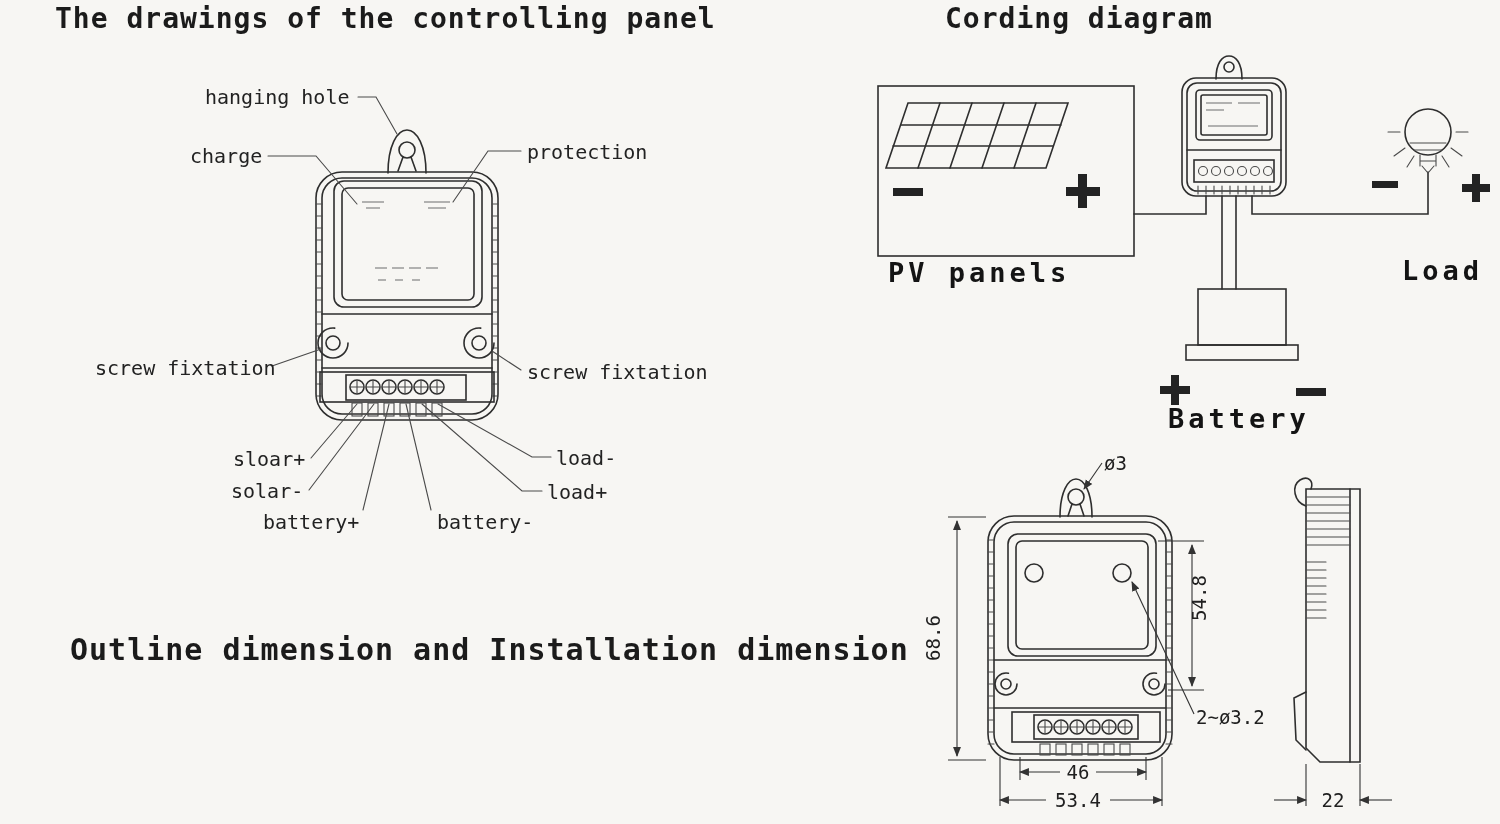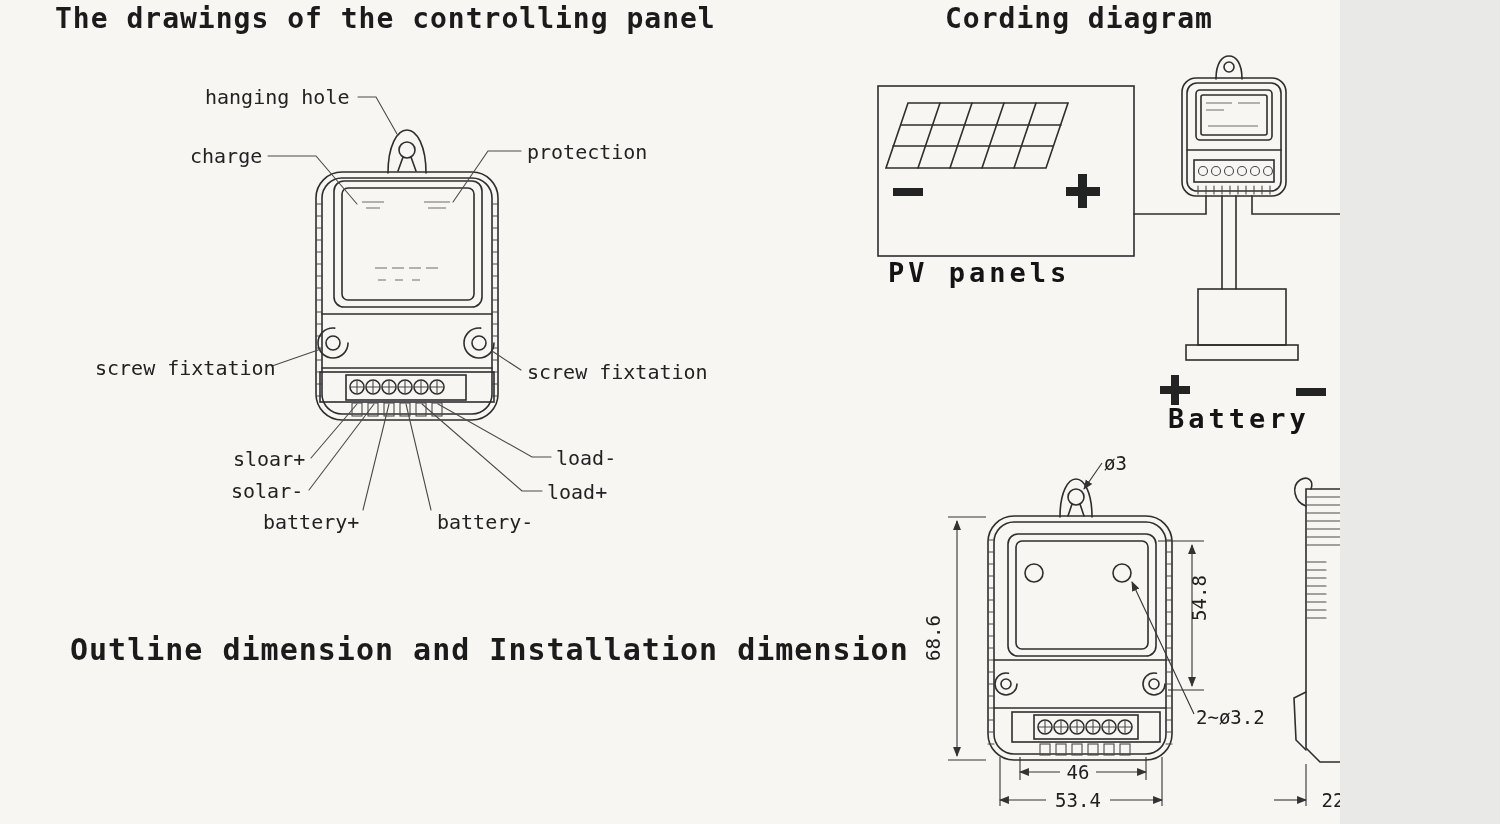--- a/index.html
+++ b/index.html
@@ -1,17 +1,17 @@
 <!DOCTYPE html>
 <html><head>
 <meta charset="utf-8">
 <style>
   html,body{margin:0;padding:0;background:#e9e9e7;}
   .canvas{
-    position:relative;width:1340px;height:824px;overflow:hidden;
+    position:relative;width:1500px;height:824px;overflow:hidden;
     background:#f7f6f3;
     font-family:"DejaVu Sans Mono","Liberation Mono",monospace;
   }
   svg{position:absolute;left:0;top:0;}
   .t-title{font-family:"DejaVu Sans Mono","Liberation Mono",monospace;font-weight:bold;font-size:28px;fill:#1b1b1b;letter-spacing:1px;}
   .t-title-lg{font-family:"DejaVu Sans Mono","Liberation Mono",monospace;font-weight:bold;font-size:30px;fill:#1b1b1b;letter-spacing:1px;}
   .t-label{font-family:"DejaVu Sans Mono","Liberation Mono",monospace;font-size:20px;fill:#222222;}
   .t-big{font-family:"DejaVu Sans Mono","Liberation Mono",monospace;font-weight:bold;font-size:27px;fill:#141414;letter-spacing:4px;}
   .t-dim{font-family:"DejaVu Sans Mono","Liberation Mono",monospace;font-size:19px;fill:#202020;}
   .ln{stroke:#2e2e2e;fill:none;stroke-width:1.6;stroke-linecap:round;}

